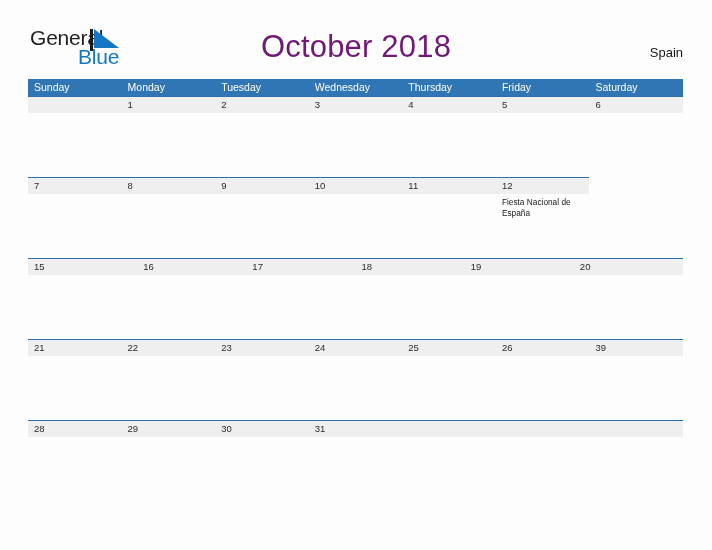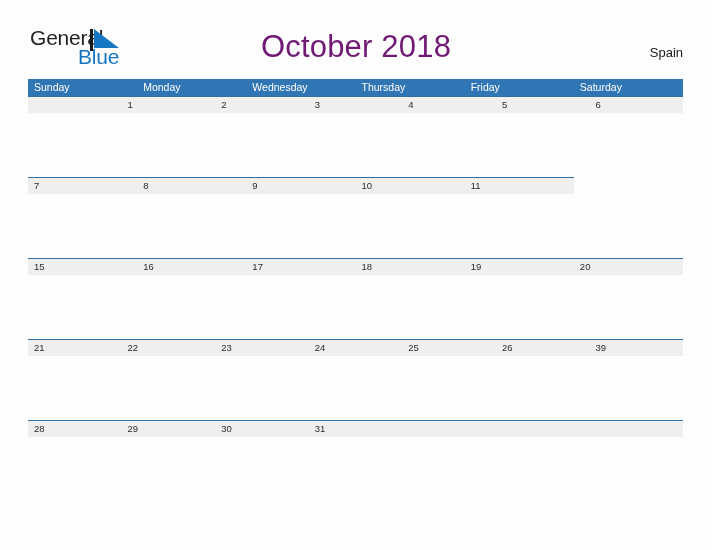--- a/index.html
+++ b/index.html
@@ -165,20 +165,21 @@
 
     <div class="country">Spain</div>
 
   </div>
 
   <div class="calendar">
 
     <div class="weekdays">
       <div class="weekday">Sunday</div>
       <div class="weekday">Monday</div>
+      <div class="weekday">Tuesday</div>
       <div class="weekday">Wednesday</div>
       <div class="weekday">Thursday</div>
       <div class="weekday">Friday</div>
       <div class="weekday">Saturday</div>
     </div>
 
     <div class="week">
       <div class="day">
         <div class="day-num-band">
             <span class="day-num"></span>
@@ -272,20 +273,28 @@
       </div>
       <div class="day">
         <div class="day-num-band">
             <span class="day-num">11</span>
           </div>
         <div class="day-body">
             <div class="event"></div>
           </div>
       </div>
       <div class="day">
+        <div class="day-num-band">
+            <span class="day-num">12</span>
+          </div>
+        <div class="day-body">
+            <div class="event">Fiesta Nacional de España</div>
+          </div>
+      </div>
+      <div class="day">
         <div class="day-body">
             <div class="event"></div>
           </div>
       </div>
     </div>
 
     <div class="week">
       <div class="day">
         <div class="day-num-band">
             <span class="day-num">15</span>

